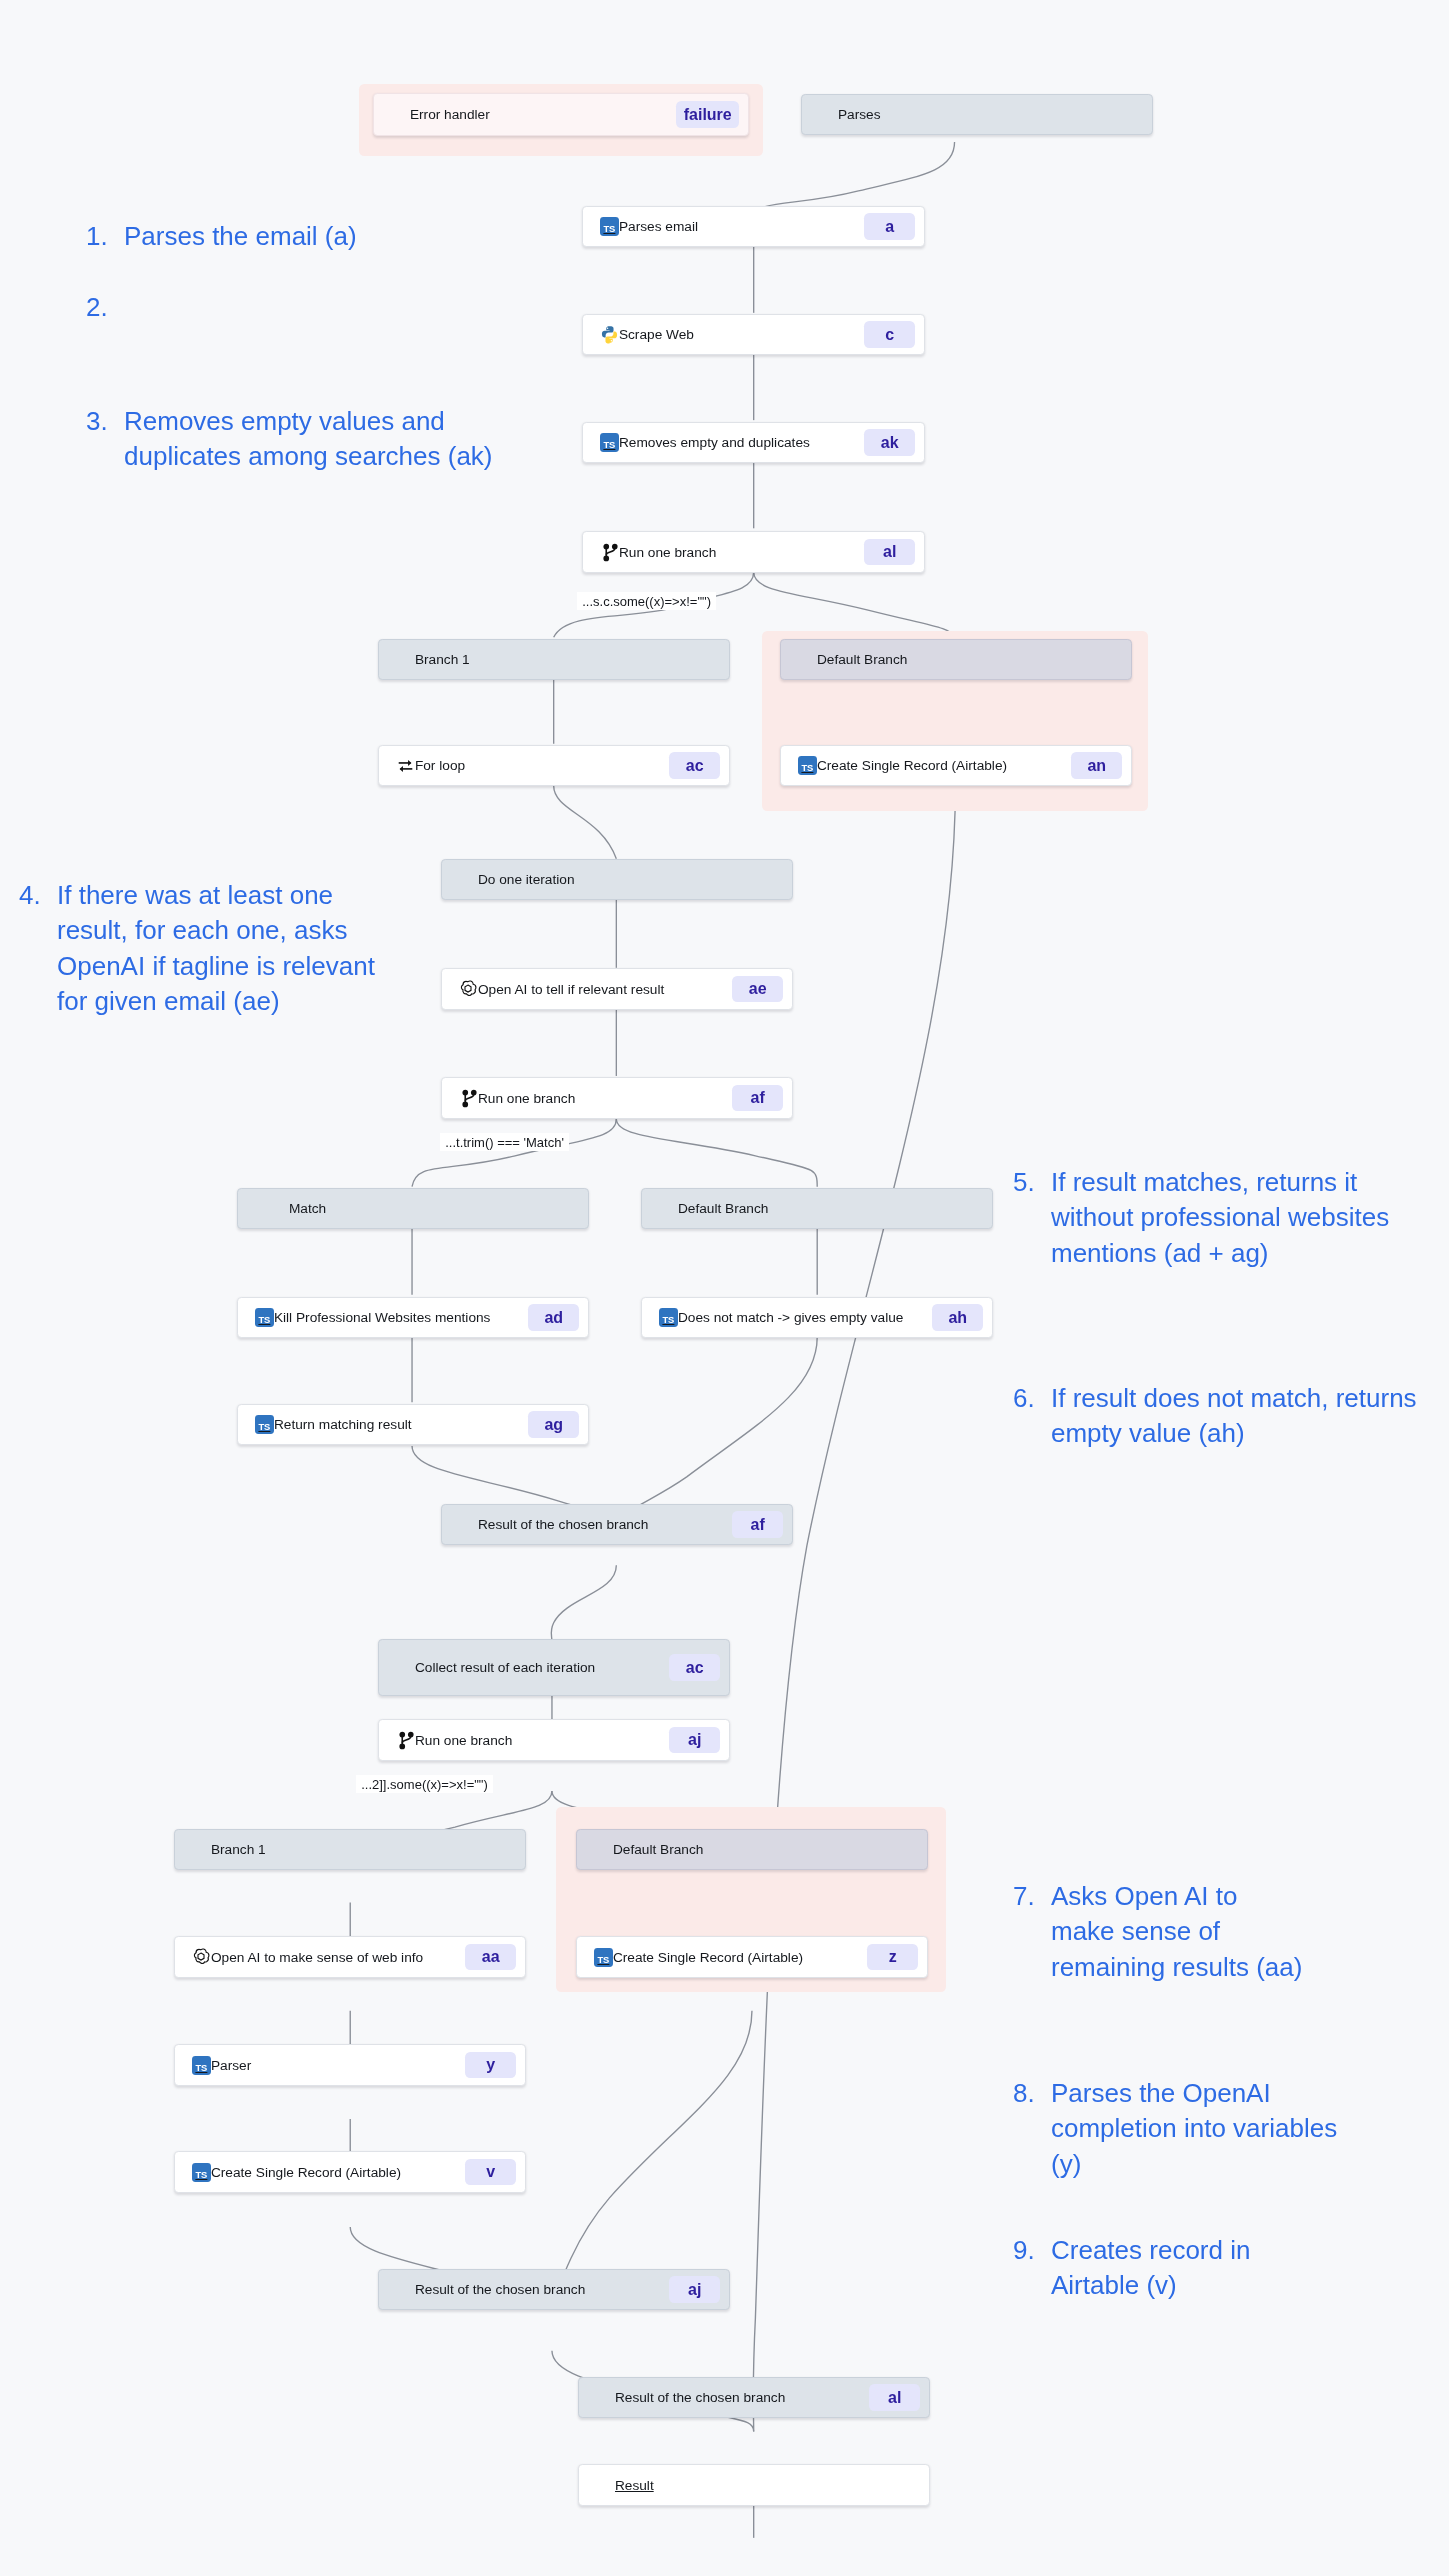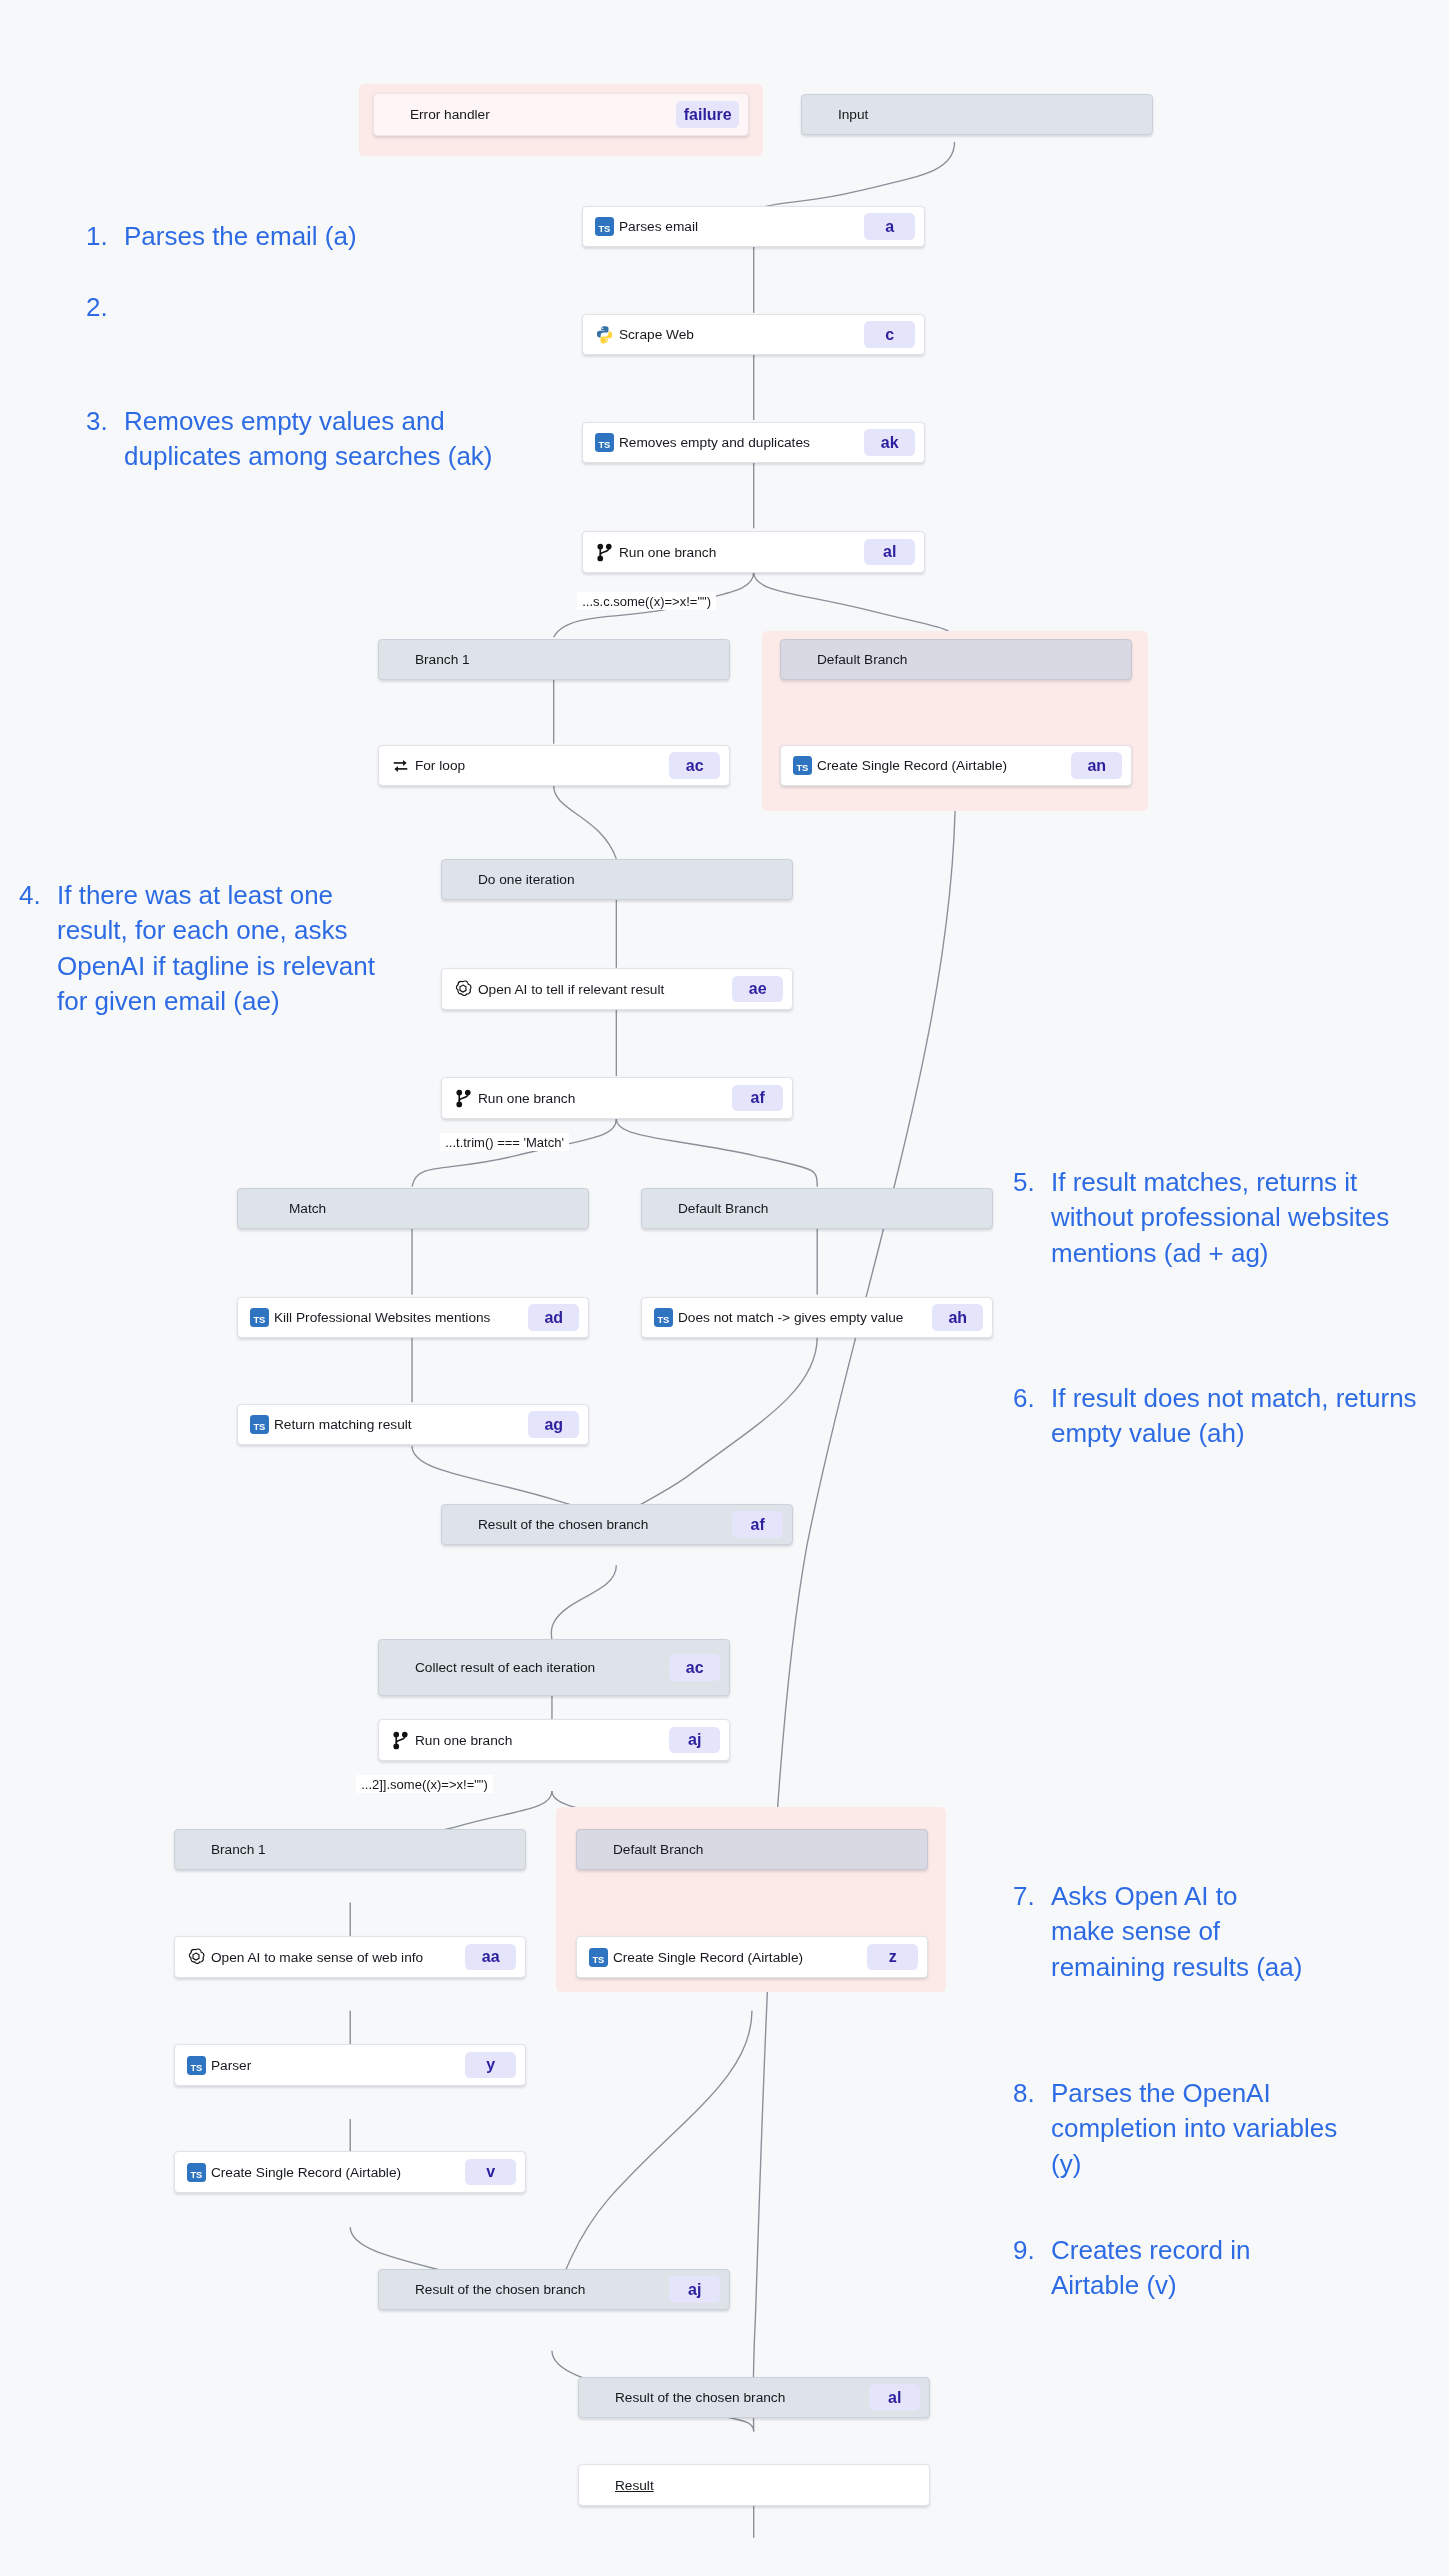--- a/index.html
+++ b/index.html
@@ -22,22 +22,23 @@
     font-size:13.7px;
     color:#15181d;
     z-index:5;
   }
   .node .lbl{
     flex:1 1 auto;text-align:left;
     white-space:nowrap;overflow:hidden;
   }
   .node .ico{
     width:29px;flex:0 0 29px;
-    display:flex;align-items:center;justify-content:center;
+    display:flex;align-items:center;justify-content:flex-end;
     margin-left:6.9px;
+    text-decoration:underline;
   }
   .node .spacer{width:29px;flex:0 0 29px;margin-right:6.9px;}
   .badge{
     flex:0 0 auto;
     min-width:36px;
     margin-right:8.6px;
     padding:5.2px 7.7px;
     border-radius:5.2px;
     background:#e4e5fb;
     color:#2e1f9e;
@@ -190,21 +191,21 @@
   </svg>
 
   <div class="node n-pale" style="left:373px;top:93px;width:376px;height:43px;">
     <span class="spacer"></span>
     <span class="lbl">Error handler</span>
     <span class="badge">failure</span>
   </div>
 
   <div class="node n-grey" style="left:801px;top:94px;width:352px;height:41px;">
     <span class="spacer"></span>
-    <span class="lbl">Input</span>
+    <span class="lbl">Parses</span>
     <span class="spacer"></span>
   </div>
 
   <div class="node n-step" style="left:582px;top:206px;width:343px;height:41px;">
     <span class="ico">
         <span class="ts-ico">TS</span>
       </span>
     <span class="lbl">Parses email</span>
     <span class="badge">a</span>
   </div>

